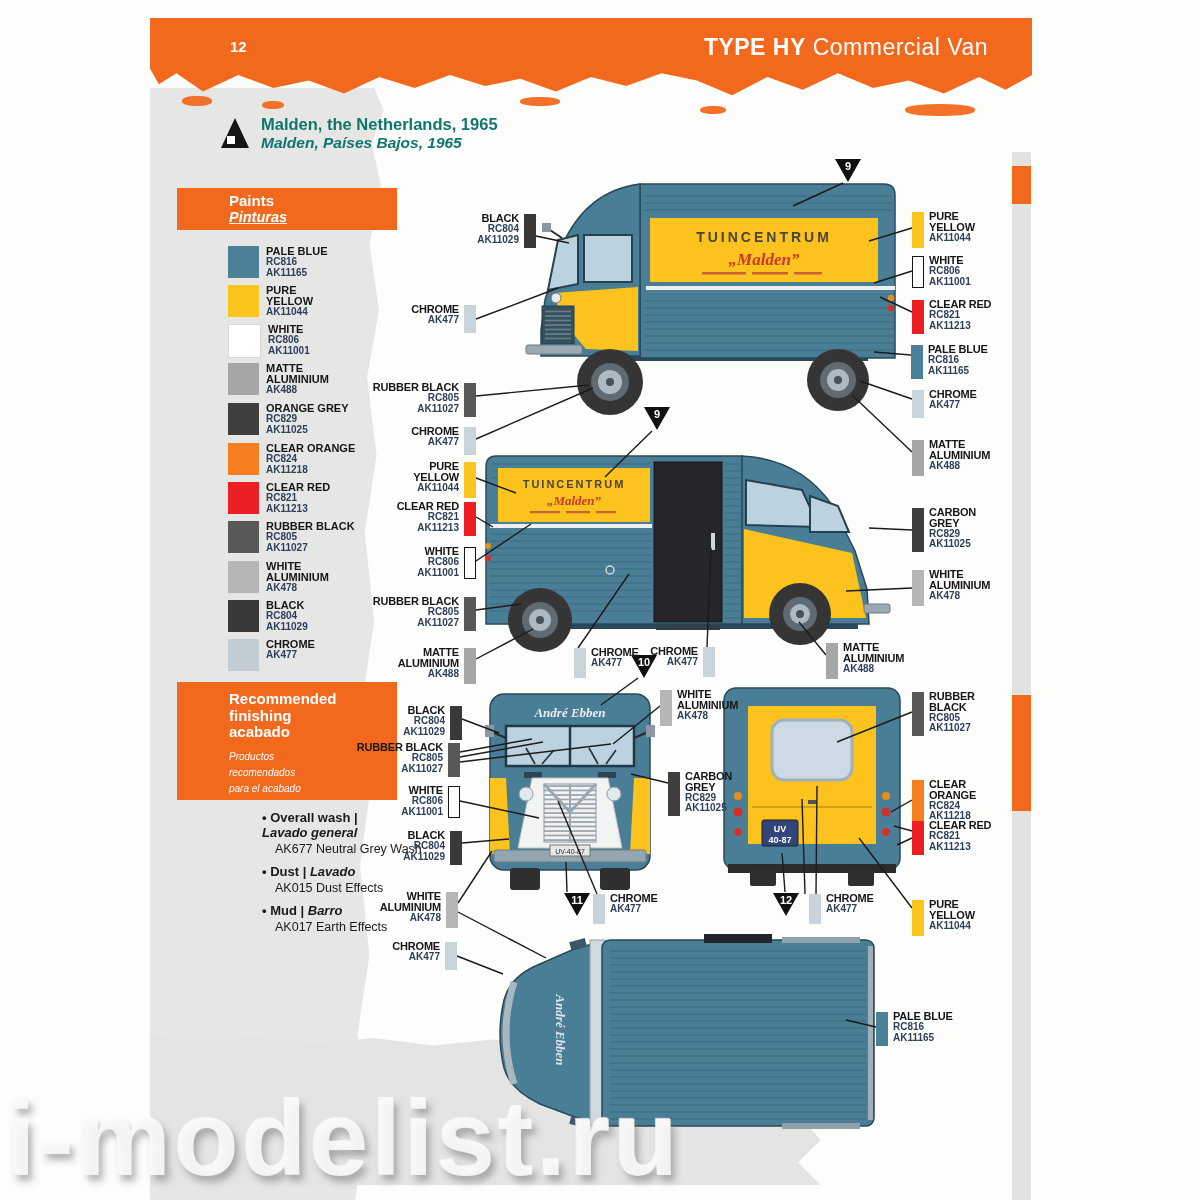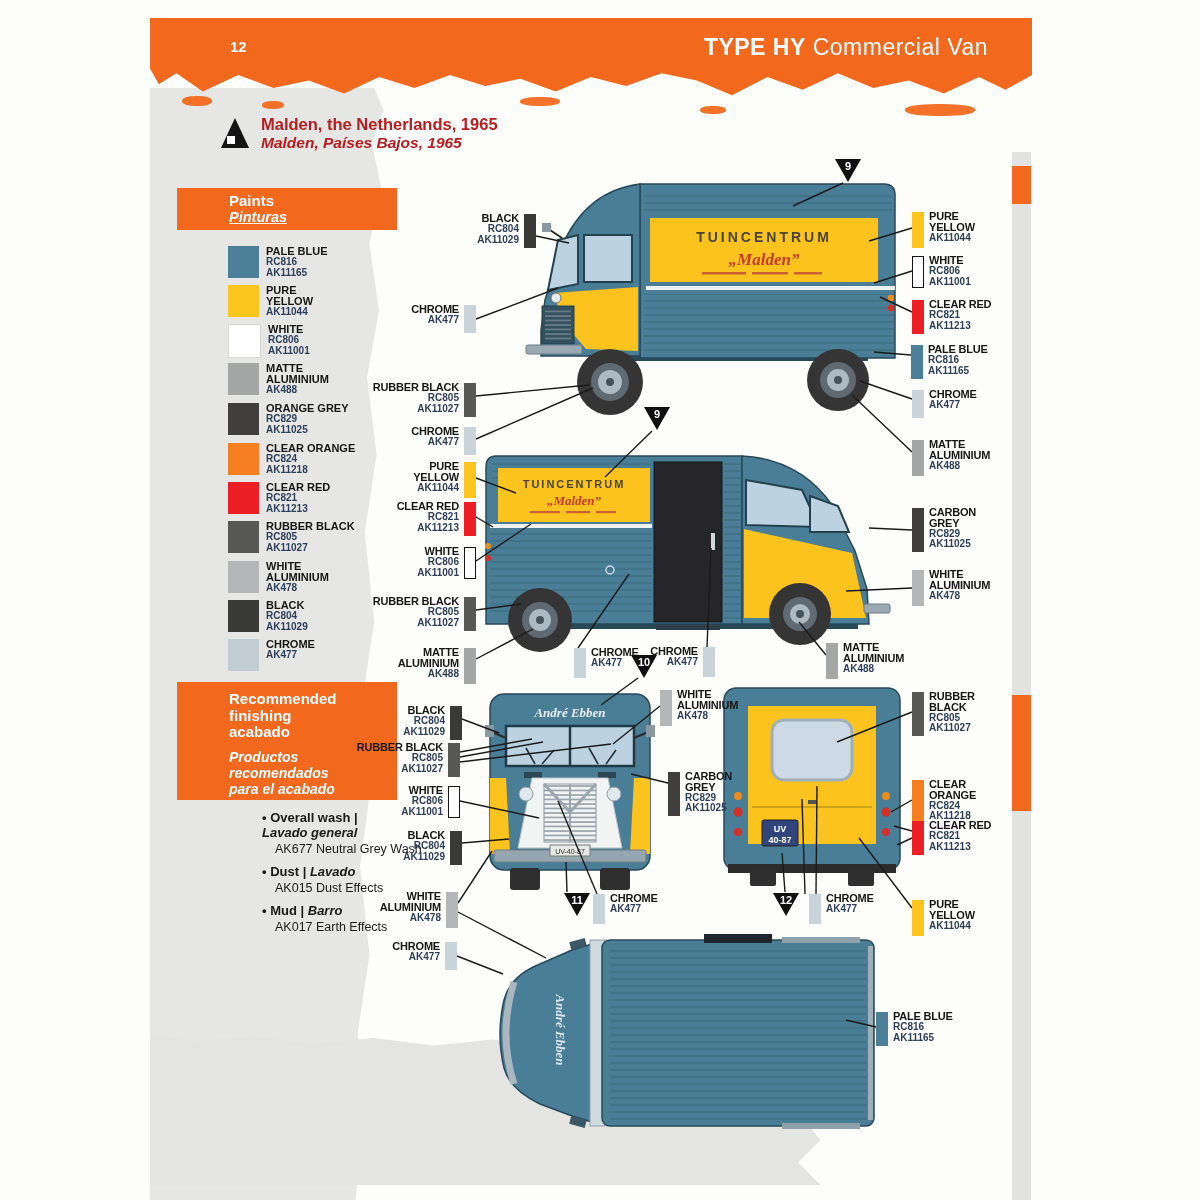--- a/index.html
+++ b/index.html
@@ -19,37 +19,37 @@
   .band{left:150px;top:18px;width:882px;height:92px;background:#f2691e;color:#fff;
     clip-path:polygon(0 0,100% 0,100% 62%,97% 78%,94% 64%,90% 82%,86% 68%,82% 76%,78% 60%,74% 78%,70% 64%,66% 84%,62% 68%,58% 60%,54% 74%,50% 64%,46% 80%,42% 66%,38% 74%,34% 62%,30% 76%,26% 64%,22% 82%,18% 68%,14% 76%,10% 62%,6% 80%,3% 60%,1% 72%,0 55%);}
   .pagenum{position:absolute;left:80px;top:20px;font-size:15px;font-weight:bold;}
   .band-title{position:absolute;right:44px;top:16px;font-size:23px;letter-spacing:.5px;text-align:center;}
   .band-title .tb{font-weight:bold;}
   .odot{background:#f2691e;border-radius:45%;opacity:.95;}
   
   .marker-tri{left:221px;top:118px;width:28px;height:30px;background:#151515;
     clip-path:polygon(50% 0,100% 100%,0 100%);}
   .marker-box{position:absolute;left:6px;top:18px;width:8px;height:8px;background:#fff;}
-  .subject{left:261px;top:115px;color:#b91c1c;}
+  .subject{left:261px;top:115px;color:#0f766e;}
   .subject .s1{font-size:16.5px;font-weight:bold;}
   .subject .s2{font-size:15.5px;font-weight:bold;font-style:italic;}
   
   .paints-head{left:177px;top:188px;width:168px;height:42px;background:#f2691e;color:#fff;padding-left:52px;box-sizing:content-box;}
   .paints-head .ph1{font-size:15px;font-weight:bold;margin-top:4px;}
   .paints-head .ph2{font-size:14.5px;font-weight:bold;font-style:italic;text-decoration:underline;}
   .paint-item{position:absolute;display:flex;gap:7px;}
   .paint-swatch{width:31px;height:32px;flex:0 0 31px;}
   .paint-name{font-weight:bold;font-size:11px;line-height:11px;color:#151515;}
   .paint-code{font-weight:bold;font-size:10px;line-height:10.5px;color:#2c3e5a;}
   
   .fin-head{left:177px;top:682px;width:168px;height:118px;background:#f2691e;color:#fff;padding-left:52px;box-sizing:content-box;}
   .fin-en div{font-size:15px;font-weight:bold;line-height:16.5px;}
   .fin-en{margin-top:9px;}
   .fin-es{margin-top:8px;}
-  .fin-es div{font-size:14px;font-weight:bold;font-style:italic;line-height:16px;}
+  .fin-es div{font-size:10px;font-weight:normal;font-style:italic;line-height:16px;}
   #finishing-list{left:222px;top:810px;width:190px;margin-left:40px;}
   .fitem{margin-bottom:8px;color:#1a1a1a;}
   .fline1{font-size:13px;font-weight:bold;}
   .fline1 i{font-style:italic;}
   .fline2{font-size:13px;font-weight:bold;font-style:italic;}
   .fprod{font-size:12.5px;padding-left:13px;margin-top:2px;}
   
   .co-swatch{position:absolute;width:12px;}
   .co-text{position:absolute;white-space:nowrap;}
   .cl-name{font-weight:bold;font-size:11px;line-height:10.8px;color:#161616;letter-spacing:-.2px;}
@@ -413,20 +413,21 @@
       <line x1="816" y1="894" x2="817" y2="786" stroke="#1b1b1b" stroke-width="1.4"></line>
       <line x1="457" y1="956" x2="503" y2="974" stroke="#1b1b1b" stroke-width="1.4"></line>
       <line x1="876" y1="1027" x2="846" y2="1020" stroke="#1b1b1b" stroke-width="1.4"></line>
       <line x1="843" y1="183" x2="793" y2="206" stroke="#1b1b1b" stroke-width="1.4"></line>
       <line x1="652" y1="431" x2="605" y2="477" stroke="#1b1b1b" stroke-width="1.4"></line>
       <line x1="638" y1="678" x2="601" y2="705" stroke="#1b1b1b" stroke-width="1.4"></line>
       <line x1="567" y1="892" x2="566" y2="862" stroke="#1b1b1b" stroke-width="1.4"></line>
       <line x1="785" y1="892" x2="782" y2="853" stroke="#1b1b1b" stroke-width="1.4"></line>
     </svg>
 
+  <div class="abs watermark">i-modelist.ru</div>
 
 <div class="co-swatch" style="left: 524px; top: 214px; height: 34px; background: rgb(57, 57, 56);"></div>
     <div class="co-text" style="right: 681px; text-align: right; top: 213px;">
       <div class="cl-name">BLACK</div>
       <div class="cl-code">RC804</div>
       <div class="cl-code">AK11029</div>
     </div>
     <div class="co-swatch" style="left: 464px; top: 305px; height: 28px; background: rgb(201, 211, 218);"></div>
     <div class="co-text" style="right: 741px; text-align: right; top: 304px;">
       <div class="cl-name">CHROME</div>

